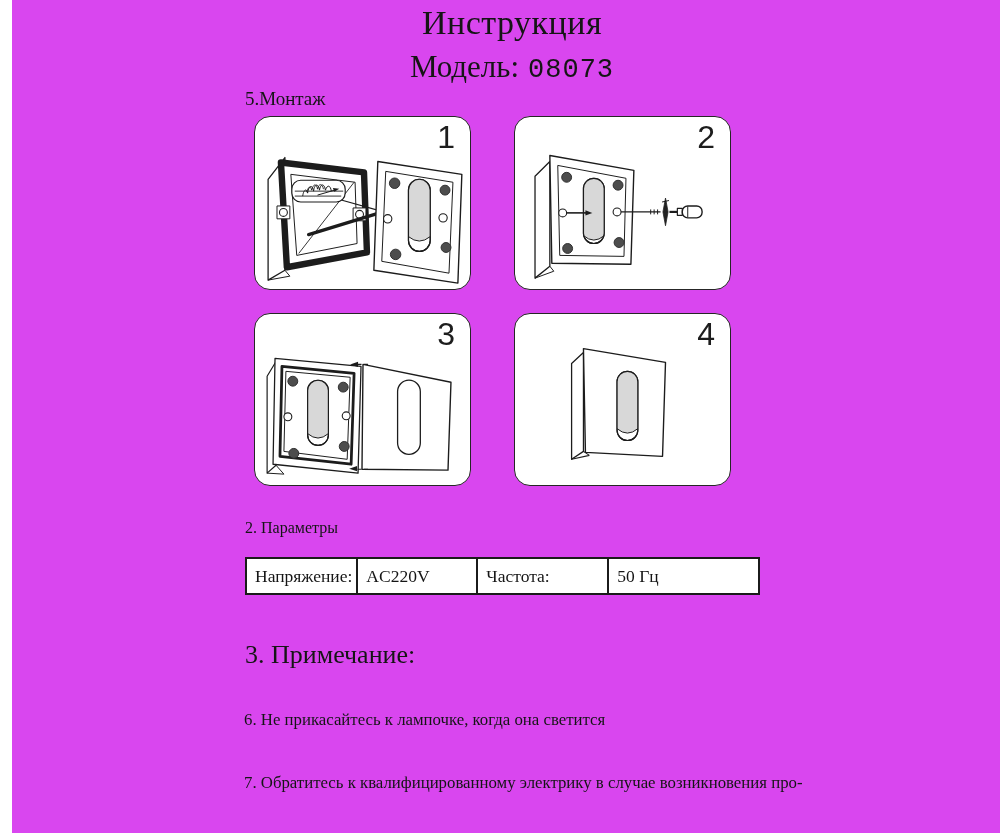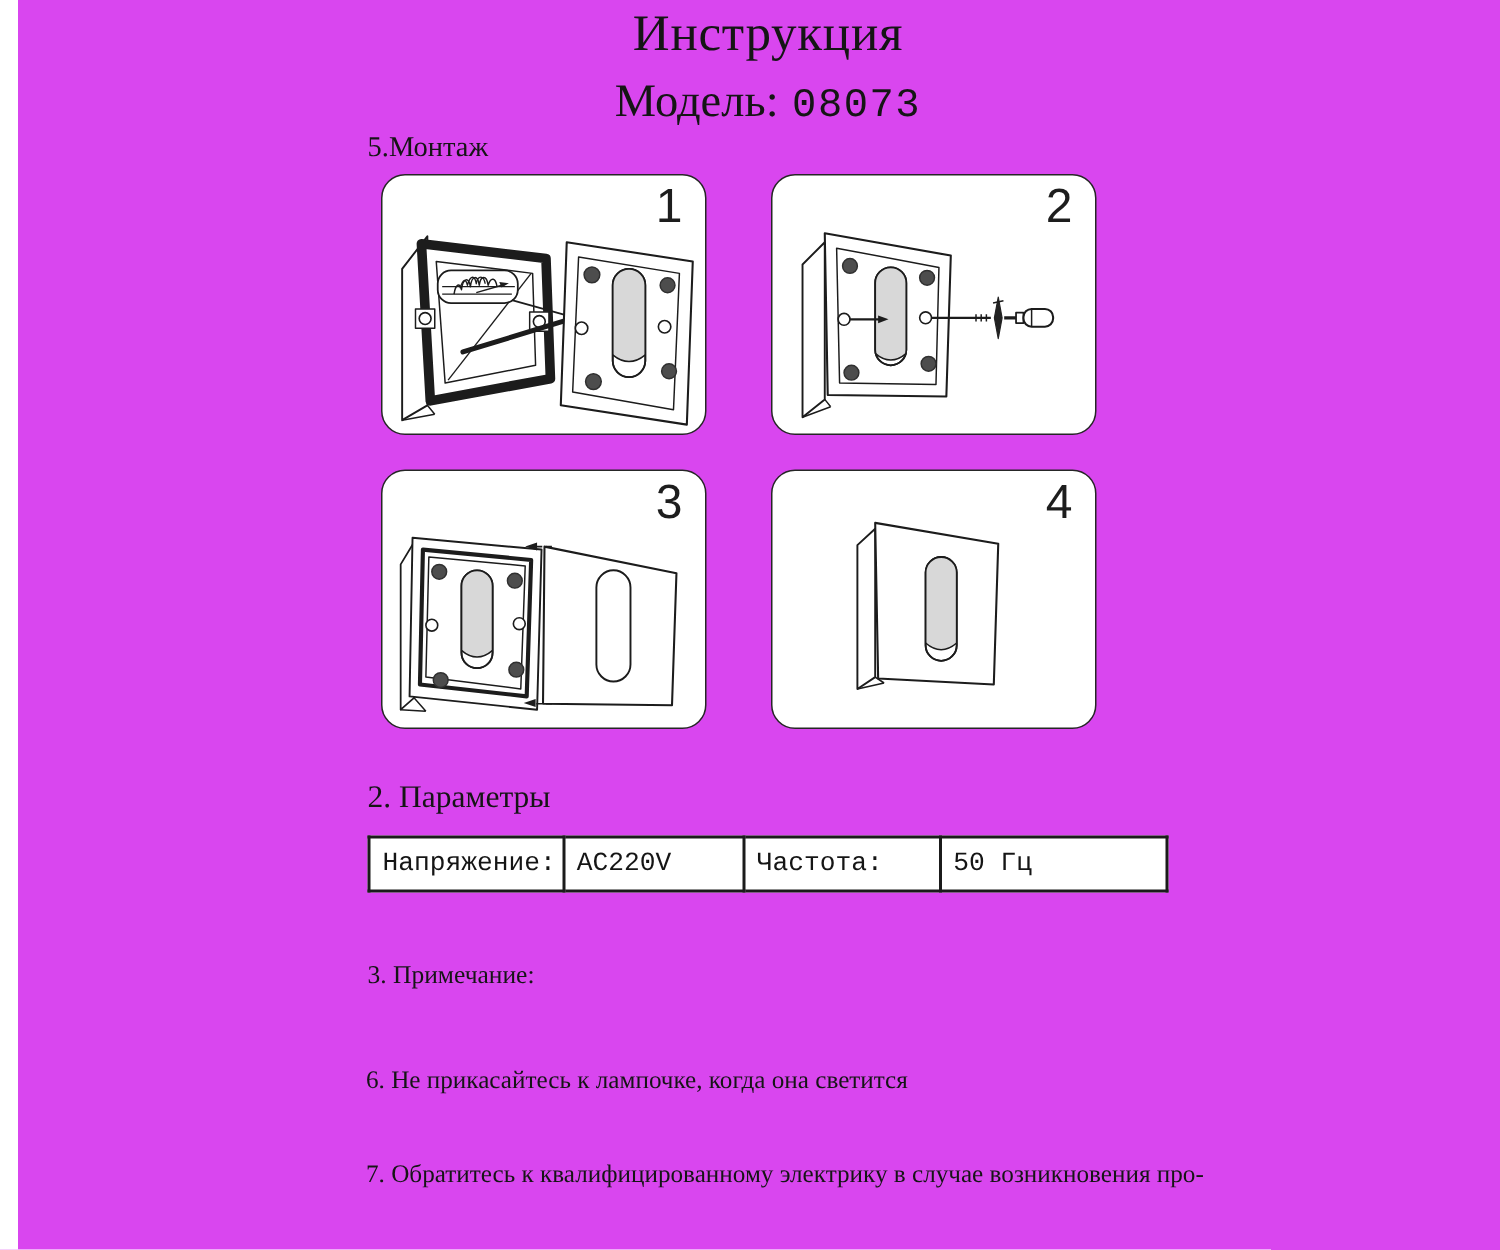--- a/index.html
+++ b/index.html
@@ -3,36 +3,36 @@
 <meta charset="utf-8">
 <style>
   html,body{margin:0;padding:0;background:#ffffff;}
   .page{position:relative;width:1000px;height:833px;background:#d946ef;overflow:hidden;
         font-family:"Liberation Serif",serif;color:#151515;margin-left:12px;}
   .title{position:absolute;top:4px;left:0;width:100%;text-align:center;
          font-size:34px;letter-spacing:0.5px;}
   .model{position:absolute;top:49px;left:0;width:100%;text-align:center;font-size:31px;}
   .model .num{font-family:Liberation Mono, monospace;font-size:27px;letter-spacing:1px;margin-left:9px;}
   .h1{position:absolute;left:233px;top:88px;font-size:19px;}
-  .h2{position:absolute;left:233px;top:519px;font-size:21px;}
-  .h3{position:absolute;left:233px;top:640px;font-size:17px;}
+  .h2{position:absolute;left:233px;top:519px;font-size:16px;}
+  .h3{position:absolute;left:233px;top:640px;font-size:26px;}
 
   .dbox{position:absolute;width:217px;border:1.7px solid #262626;border-radius:16px;background:#fff;box-sizing:border-box;}
   #b1{left:242px;top:116px;height:174px;}
   #b2{left:502px;top:116px;height:174px;}
   #b3{left:242px;top:313px;height:173px;}
   #b4{left:502px;top:313px;height:173px;}
   .dbox svg{position:absolute;left:0;top:0;width:100%;height:100%;}
   .stepnum{position:absolute;top:3px;right:15px;font-family:"Liberation Sans",sans-serif;
            font-size:32px;color:#1d1d1d;line-height:1.1;}
 
   table.params{position:absolute;left:233px;top:557px;border-collapse:collapse;table-layout:fixed;
                background:#fff;}
   table.params td{border:2px solid #1b1b1b;height:34px;font-size:17.5px;
-                  padding:0 4px 0 8px;vertical-align:middle;white-space:pre;overflow:hidden;font-family:Liberation Mono, monospace;}
+                  padding:0 4px 0 8px;vertical-align:middle;white-space:pre;overflow:hidden;}
   td.v-led{font-family:"Liberation Sans",sans-serif;font-size:21px;letter-spacing:3px;
            padding-left:14px;color:#2a2a2a;}
   td.v-sans{font-family:"Liberation Sans",sans-serif;font-size:16px;color:#2a2a2a;}
 
   .notes{position:absolute;left:232px;top:669px;width:640px;font-size:16.8px;
          line-height:20.7px;white-space:pre-wrap;}
 </style>
 </head>
 <body>
 

